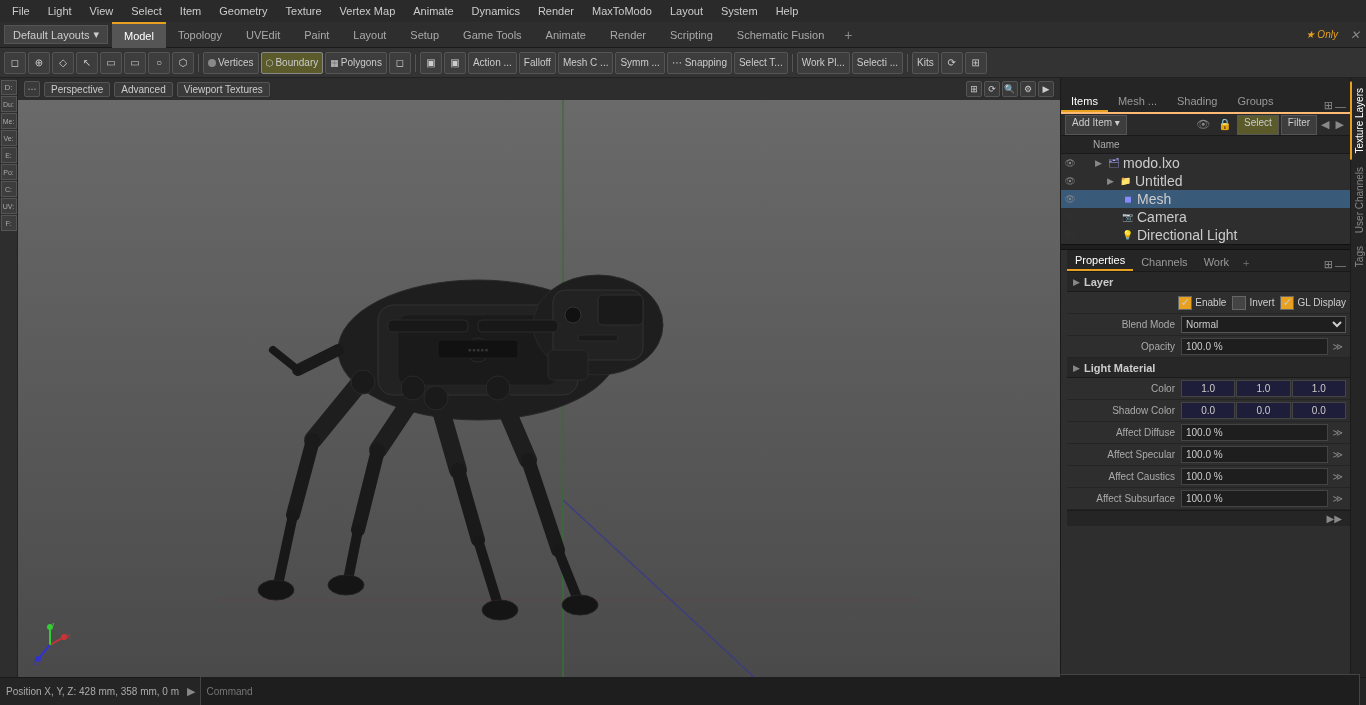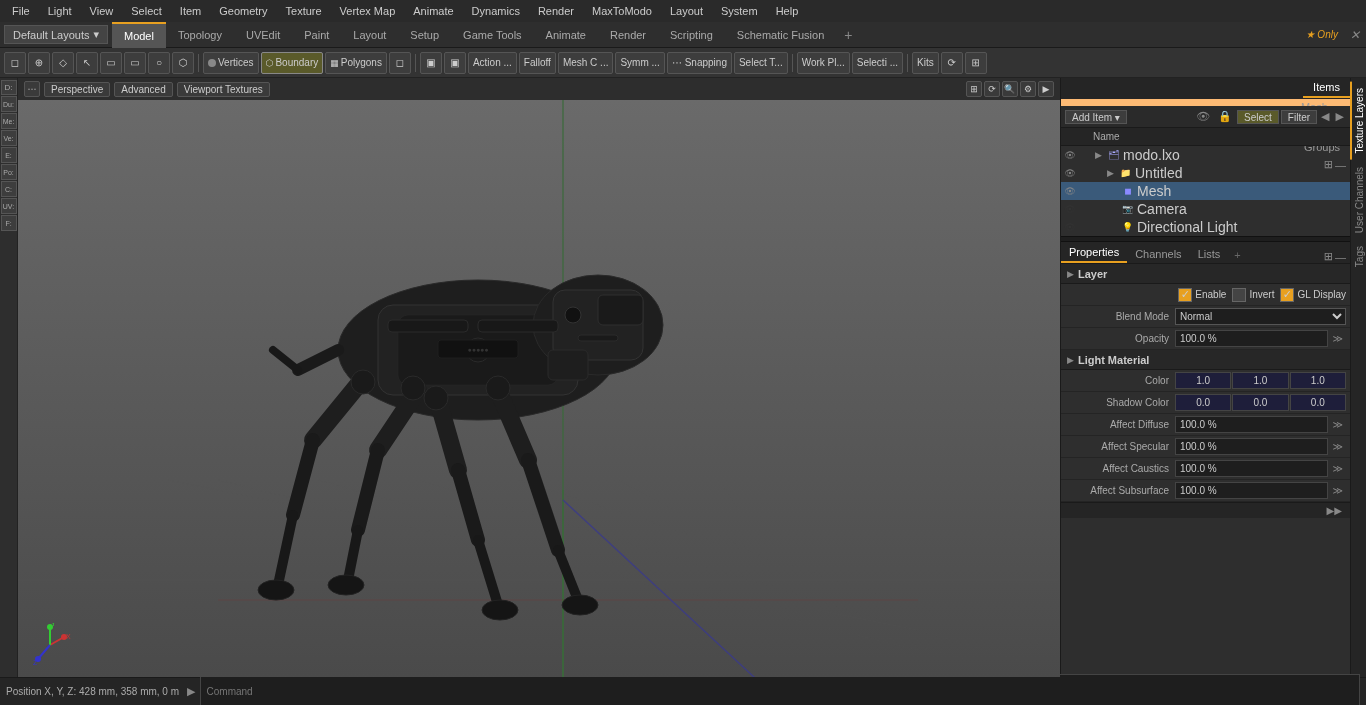--- a/index.html
+++ b/index.html
@@ -52,49 +52,49 @@
     #status-bar { display: flex; align-items: center; background: #252525; height: 28px; border-top: 1px solid #1a1a1a; padding: 0 6px; gap: 8px; }
     #status-pos { color: #aaa; font-size: 10px; }
     #command-area { flex: 1; display: flex; align-items: center; gap: 4px; }
     .cmd-arrow { color: #888; }
     #cmd-input { flex: 1; background: #1e1e1e; border: 1px solid #444; color: #ccc; padding: 12px 6px; font-size: 10px; height: 36px; }
 
     
     #right-panel { width: 290px; background: #2e2e2e; border-left: 1px solid #1a1a1a; display: flex; flex-direction: column; }
 
     
-    #panel-tabs-top { display: flex; background: #252525; border-bottom: 7px solid #fdba74; height: 28px; align-items: flex-end; flex-direction: column; }
+    #panel-tabs-top { display: flex; background: #252525; border-bottom: 2px solid #fdba74; height: 36px; align-items: flex-end; }
     .panel-tab { padding: 3px 10px; color: #999; cursor: pointer; font-size: 11px; border-bottom: 2px solid transparent; }
     .panel-tab.active { color: #fff; border-bottom-color: #e8a020; }
 
     
     #items-section { flex: 0 0 auto; max-height: 240px; overflow: hidden; }
     #items-toolbar { display: flex; align-items: center; background: #2a2a2a; height: 22px; padding: 0 4px; gap: 2px; border-bottom: 1px solid #1a1a1a; }
-    .items-tb-btn { padding: 1px 6px; background: #3d3d3d; border: 1px solid #555; color: #ccc; cursor: pointer; font-size: 10px; height: 14px; }
+    .items-tb-btn { padding: 1px 6px; background: #3d3d3d; border: 1px solid #555; color: #ccc; cursor: pointer; font-size: 10px; height: 20px; }
     .items-tb-btn.primary { background: #5a5a2a; }
     .items-header { display: flex; background: #252525; height: 18px; align-items: center; padding: 0 4px; border-bottom: 1px solid #1a1a1a; }
     .items-header-col { color: #aaa; font-size: 10px; }
 
     
     .tree-item { display: flex; align-items: center; height: 18px; padding: 0 2px; gap: 2px; cursor: pointer; }
     .tree-item.selected { background: #3a5a7a; }
     .tree-eye { width: 14px; height: 14px; display: flex; align-items: center; justify-content: center; color: #888; font-size: 9px; cursor: pointer; }
     .tree-arrow { color: #888; font-size: 9px; width: 10px; }
     .tree-icon { width: 14px; height: 14px; display: flex; align-items: center; justify-content: center; font-size: 9px; }
     .tree-name { color: #ccc; font-size: 14px; }
     .icon-cube { color: #8a8aff; }
     .icon-camera { color: #88aaff; }
     .icon-light { color: #ffcc44; }
     .icon-scene { color: #aaaaff; }
 
     
     .panel-divider { height: 6px; background: #1e1e1e; cursor: row-resize; border-top: 1px solid #111; border-bottom: 1px solid #111; }
 
     
-    #props-section { flex: 1; overflow-y: auto; background: #2e2e2e; }
+    #props-section { flex: 1; overflow-y: auto; background: #2e2e2e; padding-left: 6px; }
     #props-tabs { display: flex; background: #252525; height: 22px; border-bottom: 1px solid #1a1a1a; align-items: flex-end; }
     .props-tab { padding: 3px 8px; color: #999; cursor: pointer; font-size: 11px; }
     .props-tab.active { color: #fff; border-bottom: 2px solid #e8a020; }
     .props-tab-add { padding: 2px 6px; color: #666; cursor: pointer; }
     .props-tab-icons { margin-left: auto; display: flex; align-items: center; gap: 2px; padding: 0 4px; }
     .props-tab-icon { color: #888; cursor: pointer; font-size: 11px; }
 
     
     .section-header { display: flex; align-items: center; background: #272727; height: 20px; padding: 0 6px; gap: 4px; border-bottom: 1px solid #1a1a1a; cursor: pointer; }
     .section-arrow { color: #888; font-size: 9px; }
@@ -418,21 +418,21 @@
       </div>
     </div>
 
     <div class="panel-divider"></div>
 
     <div id="props-section">
 
       <div id="props-tabs">
         <div class="props-tab active">Properties</div>
         <div class="props-tab">Channels</div>
-        <div class="props-tab">Lists</div>
+        <div class="props-tab">Work</div>
         <div class="props-tab-add">+</div>
         <div class="props-tab-icons">
           <span class="props-tab-icon">⊞</span>
           <span class="props-tab-icon">—</span>
         </div>
       </div>
 
       <div class="section-header">
         <span class="section-arrow">▶</span>
         <span class="section-title">Layer</span>

